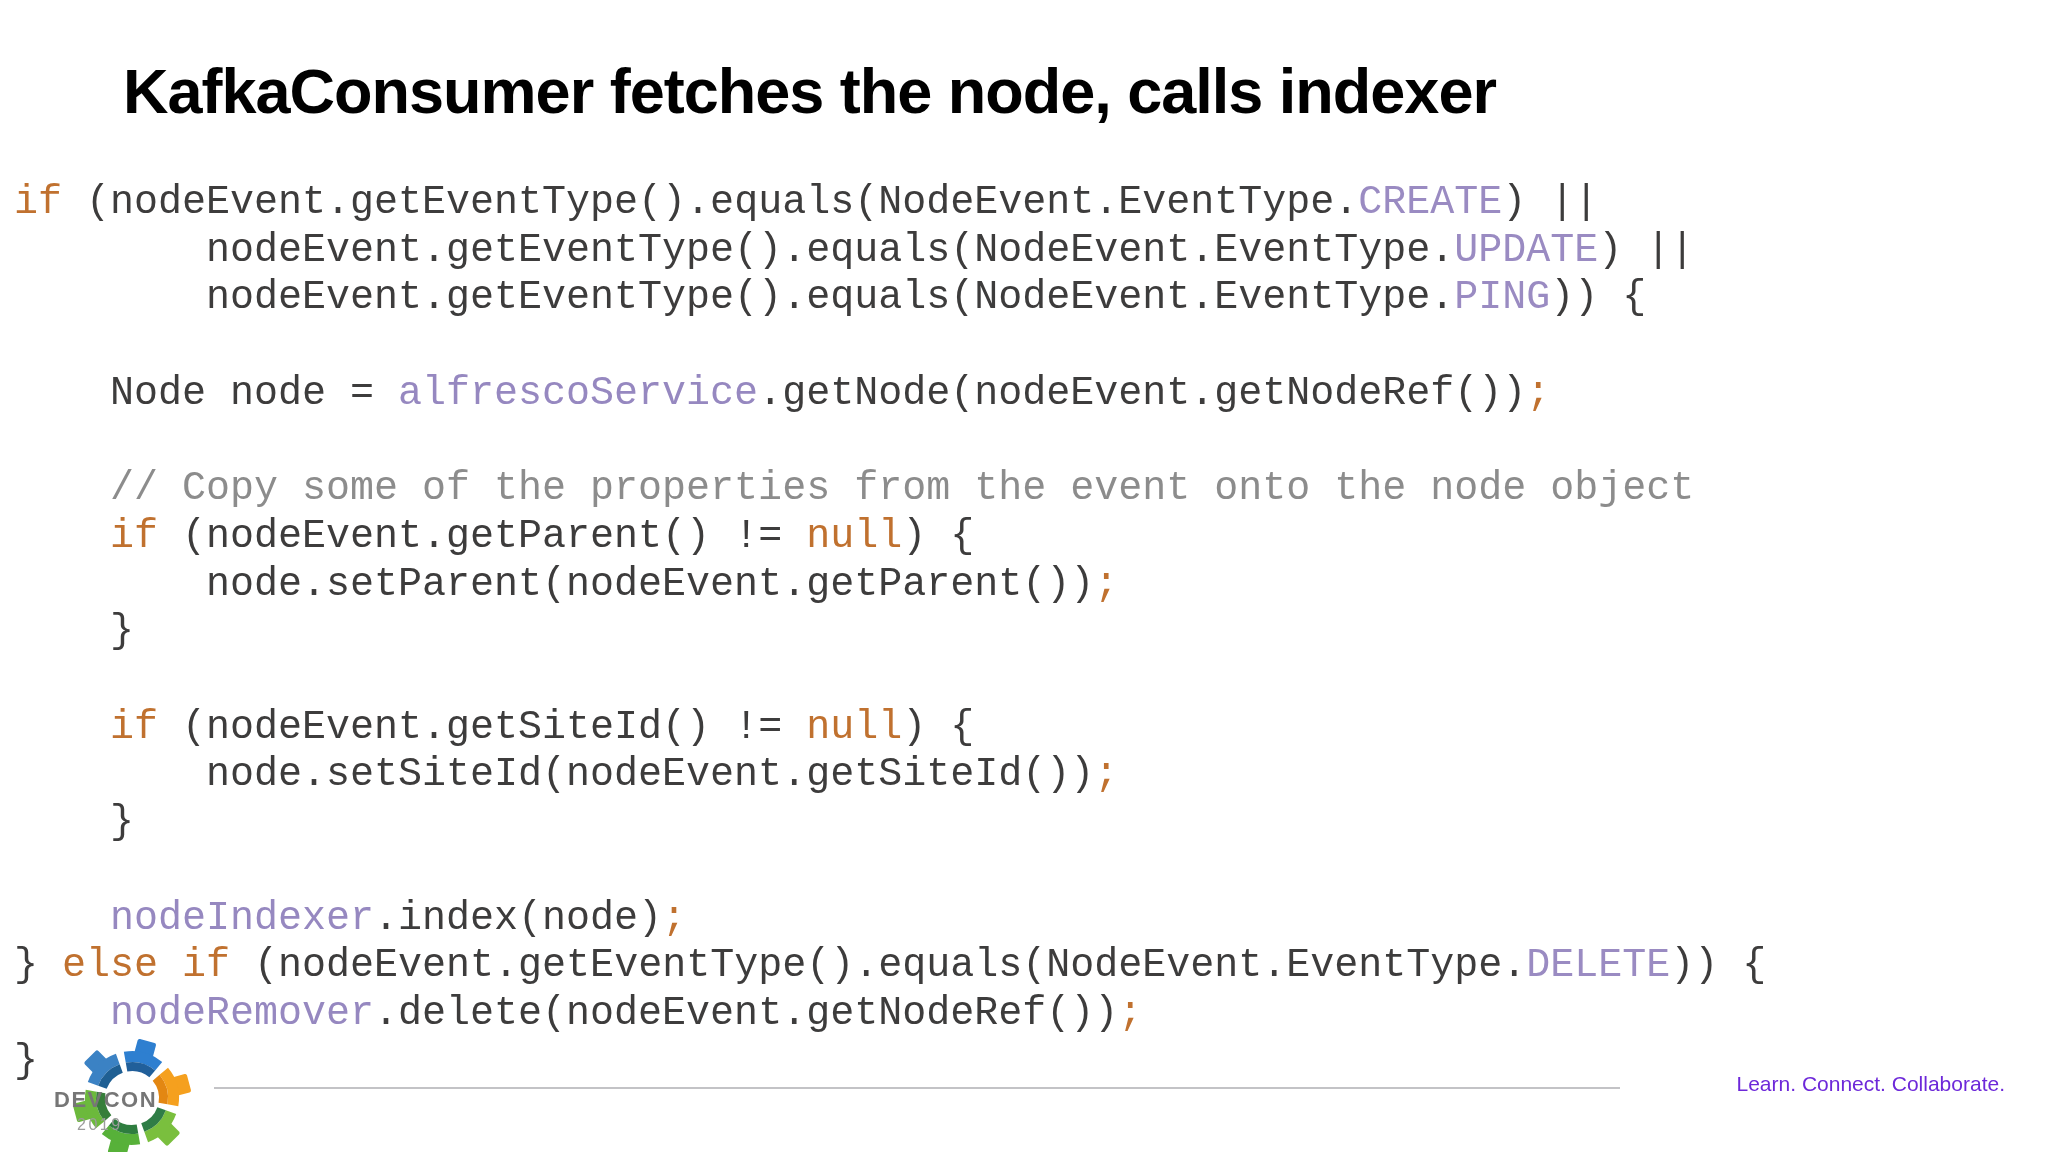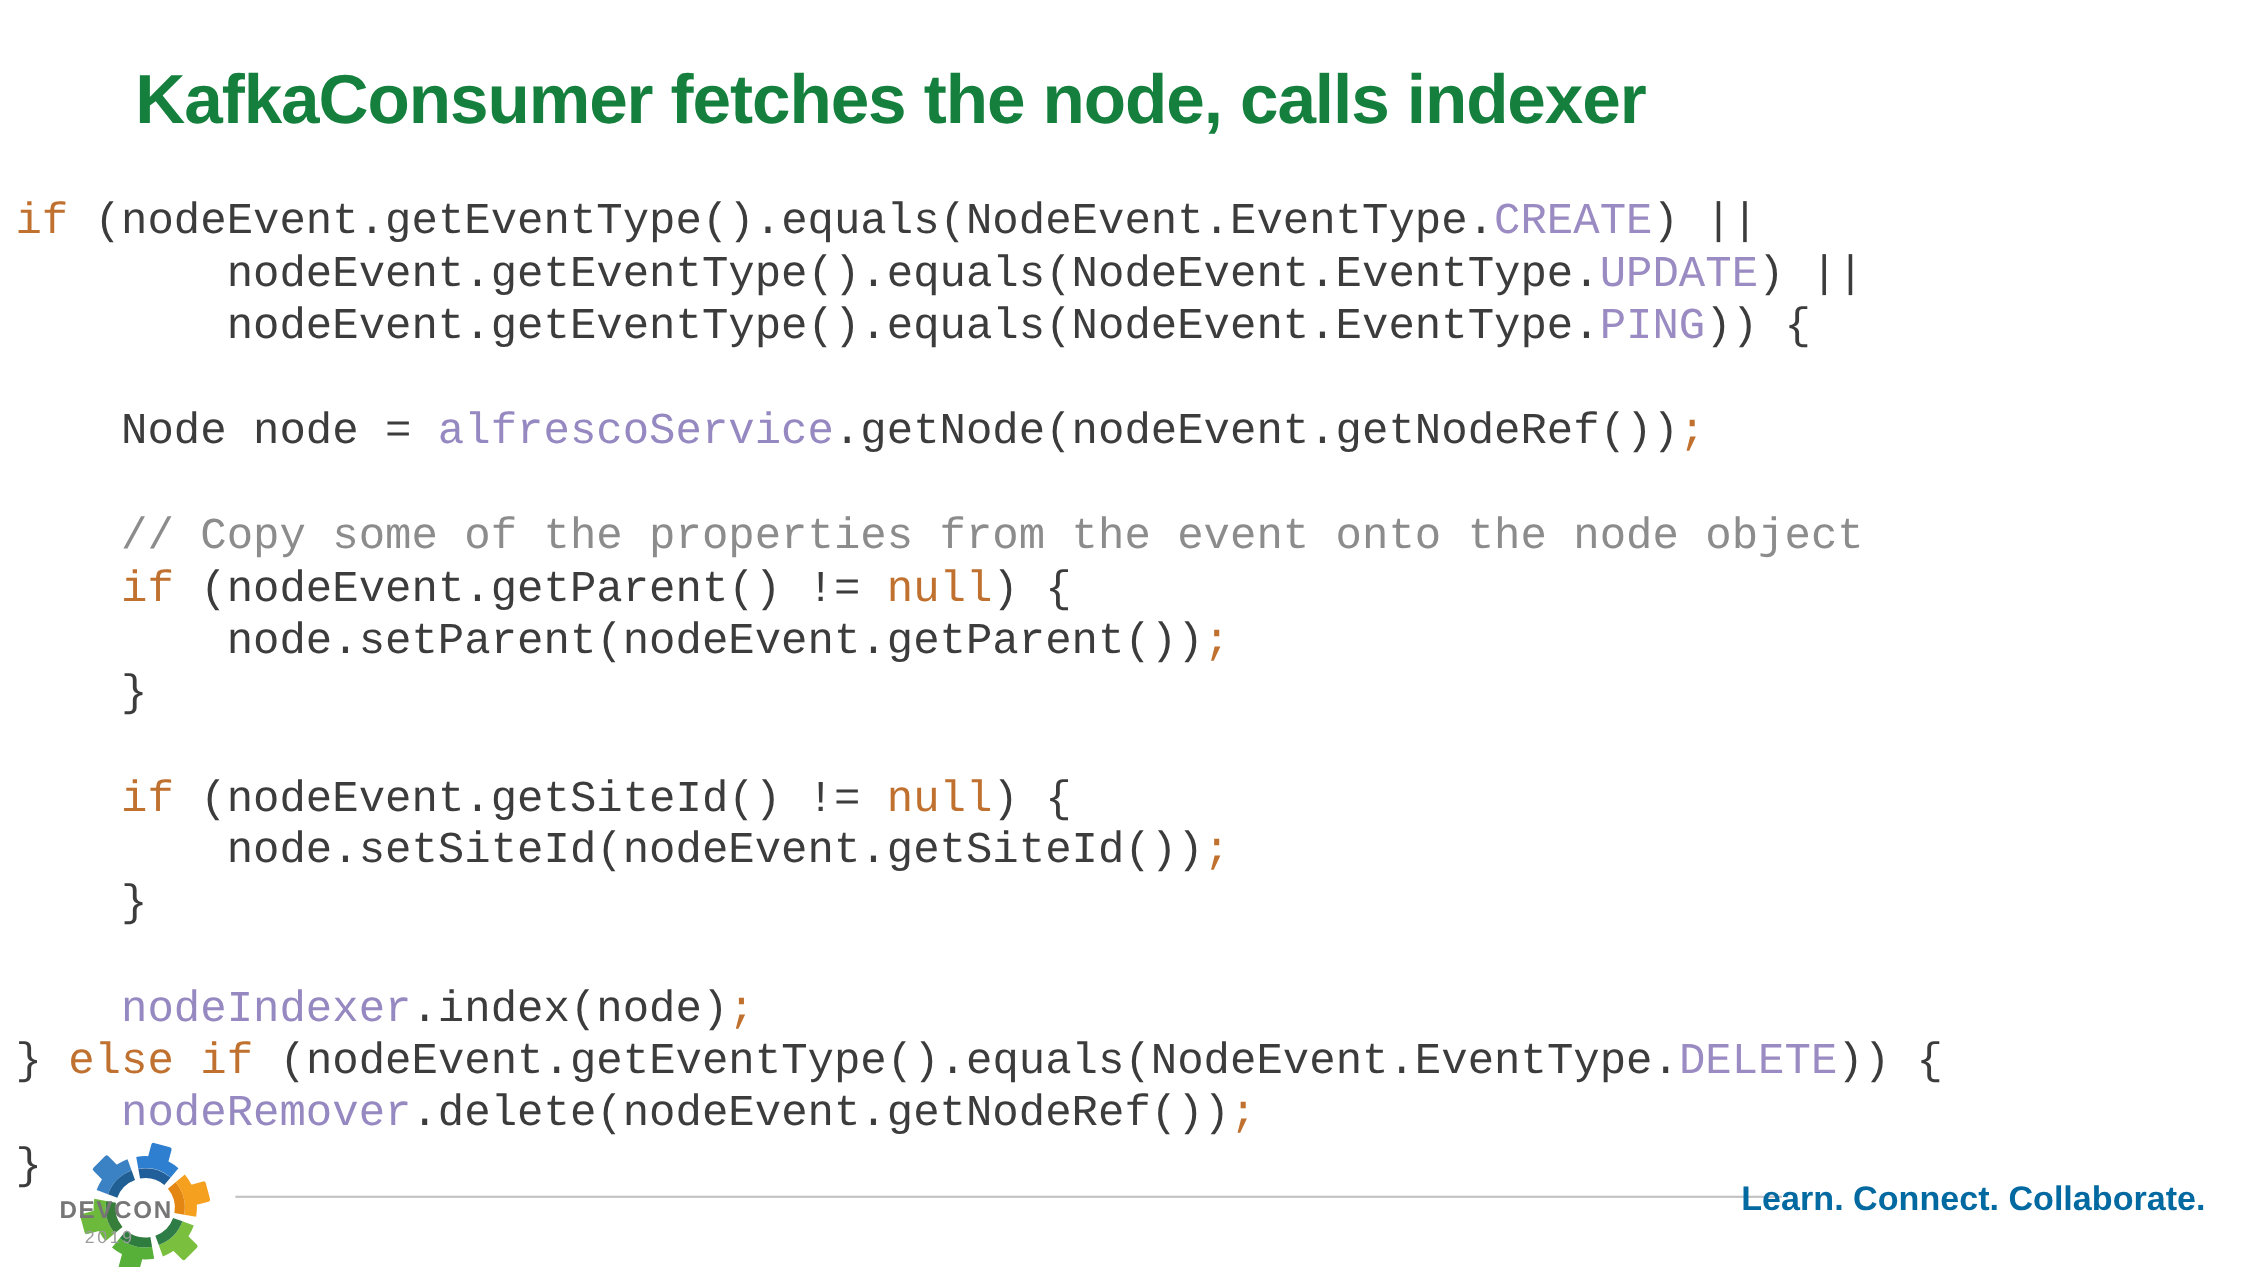--- a/index.html
+++ b/index.html
@@ -10,21 +10,21 @@
     overflow: hidden;
     font-family: "Liberation Sans", sans-serif;
   }
   .slide-title {
     position: absolute;
     left: 123px;
     top: 58px;
     font-size: 63px;
     line-height: 66px;
     font-weight: bold;
-    color: #15803d;
+    color: #000000;
     letter-spacing: -1px;
     white-space: nowrap;
   }
   .code-block {
     position: absolute;
     left: 14px;
     top: 179px;
     font-family: "Liberation Mono", monospace;
     font-size: 40px;
     line-height: 47.7px;
@@ -37,23 +37,23 @@
     left: 214px;
     top: 1087px;
     width: 1406px;
     height: 2px;
     background: #c3c3c6;
   }
   .footer-tagline {
     position: absolute;
     right: 43px;
     top: 1072px;
-    font-size: 31px;
-    font-weight: bold;
-    color: #0369a1;
+    font-size: 21px;
+    font-weight: normal;
+    color: #6d28d9;
     white-space: nowrap;
   }
   .logo-wrap {
     position: absolute;
     left: 40px;
     top: 1036px;
     width: 160px;
     height: 116px;
   }
   .logo-wrap svg { display: block; }

